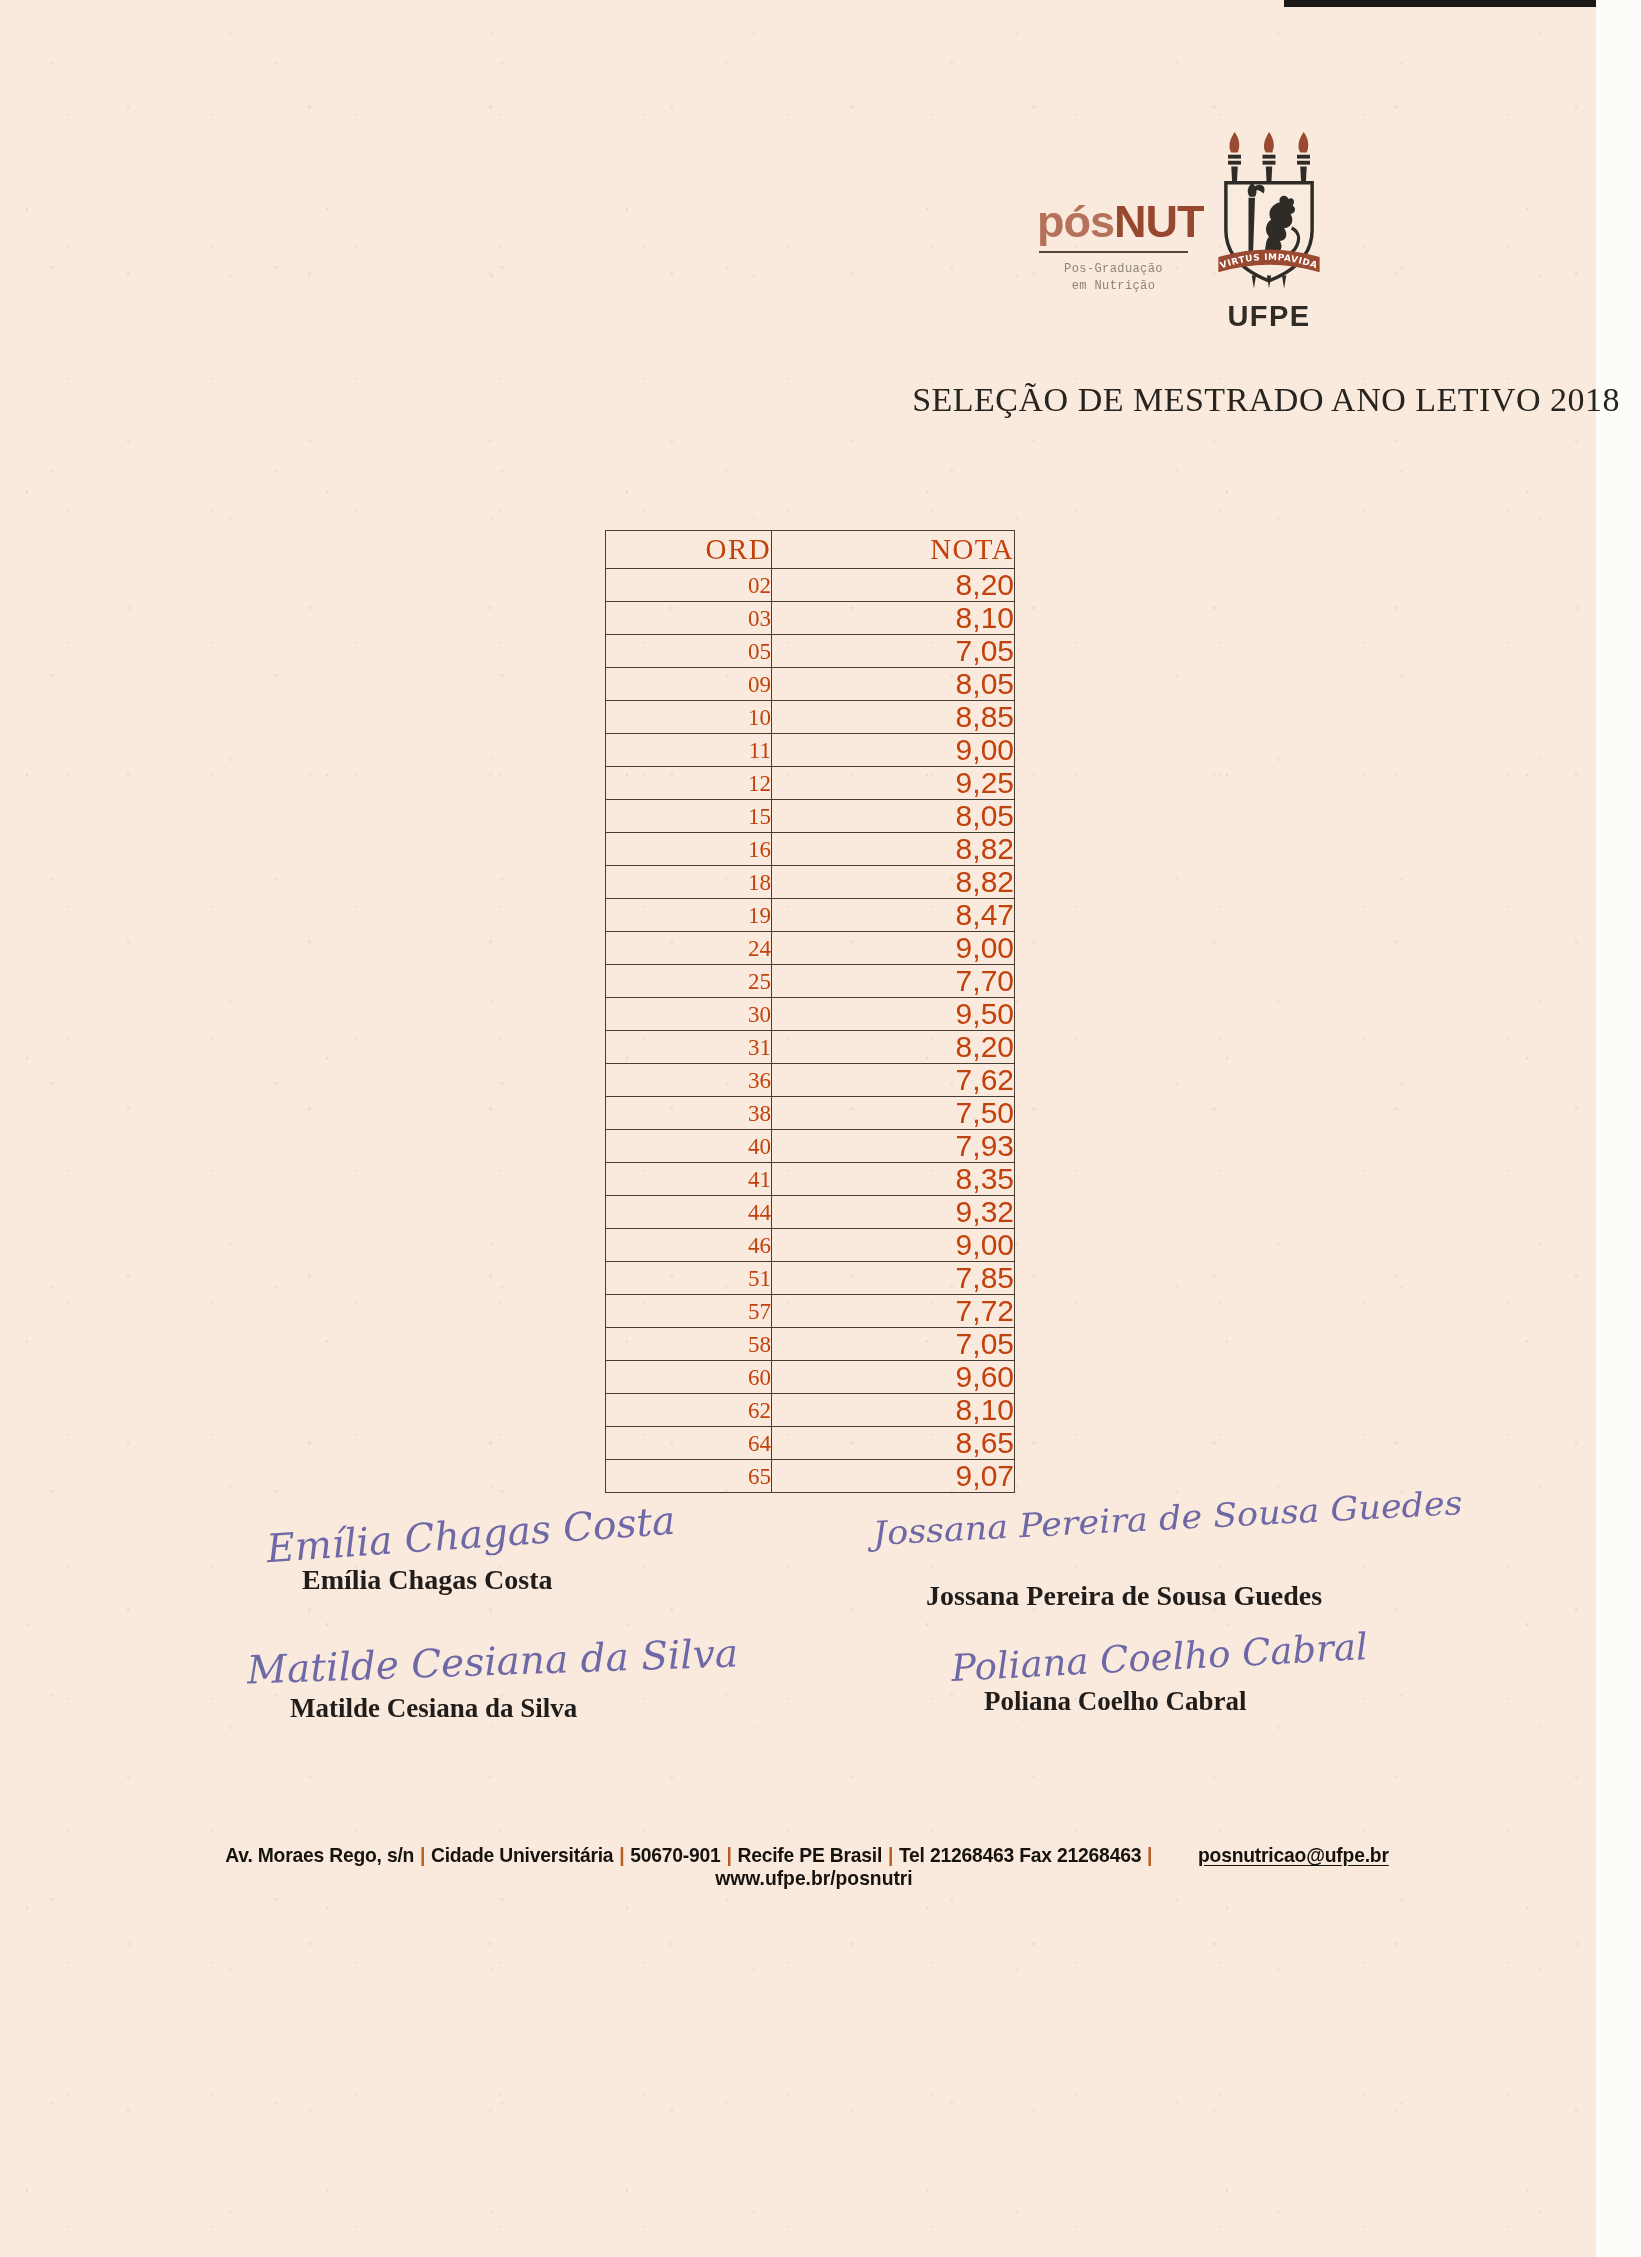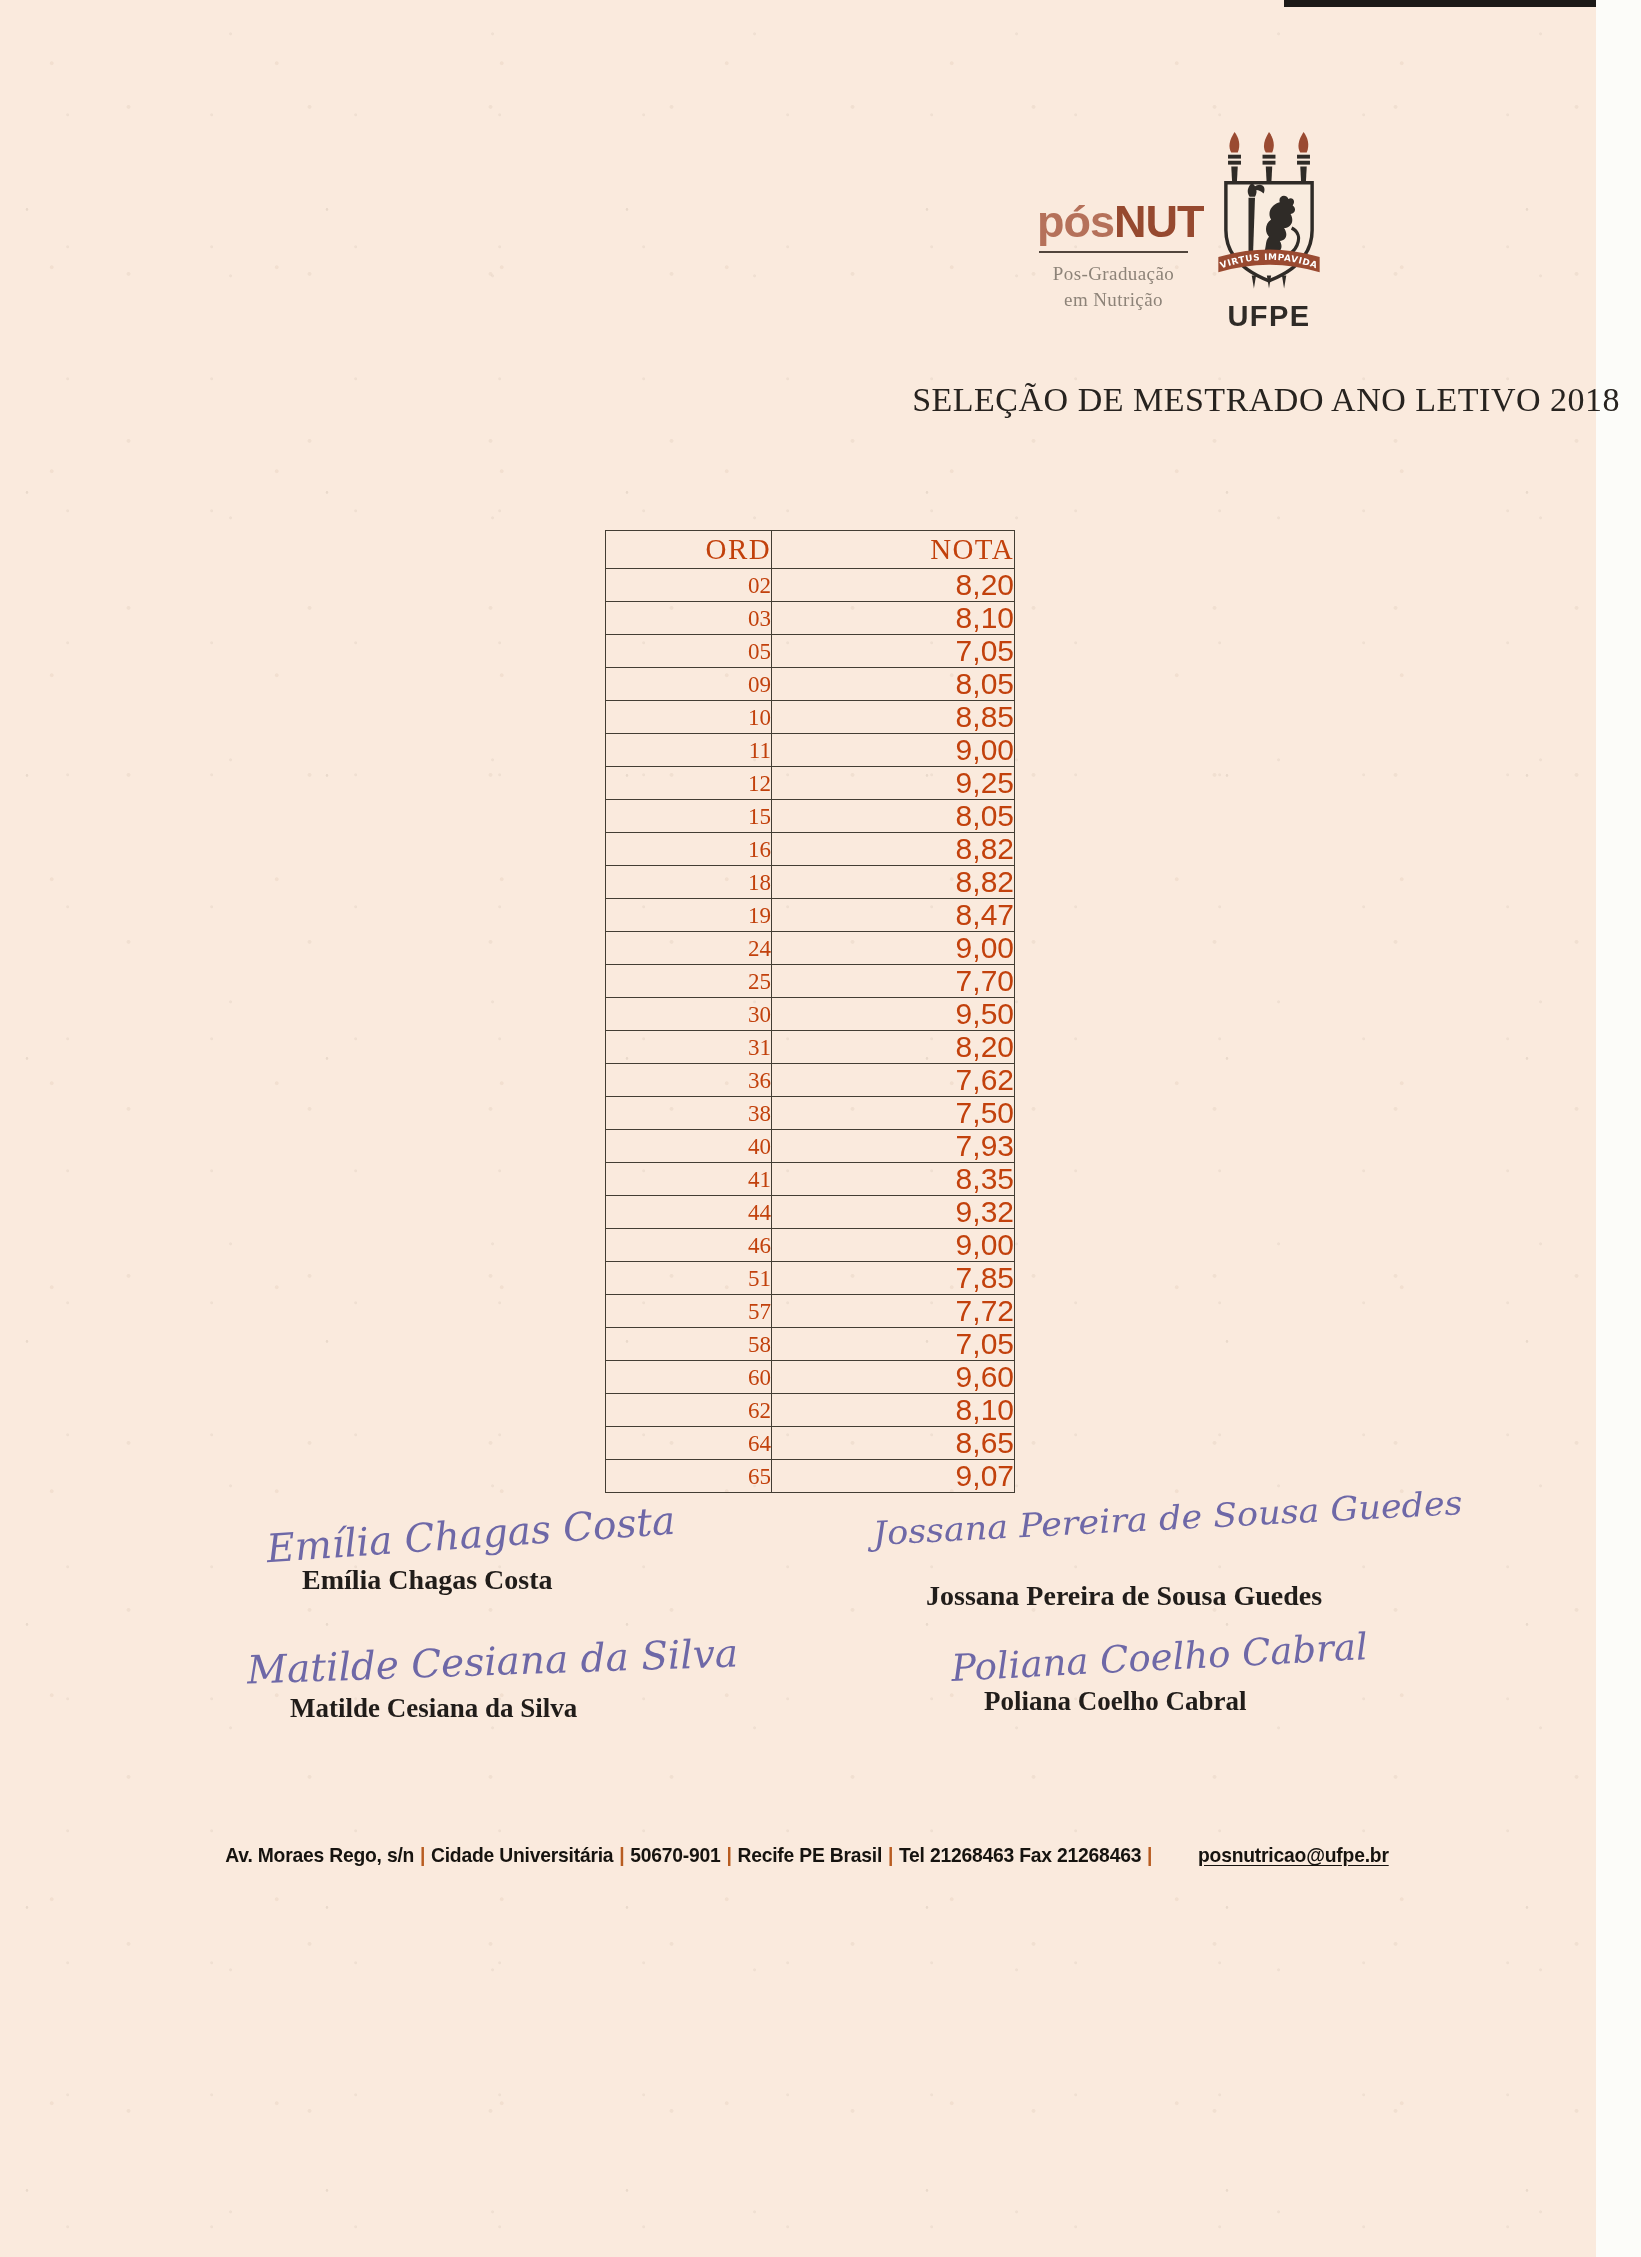--- a/index.html
+++ b/index.html
@@ -22,21 +22,21 @@
   .scan-white-edge{position:absolute;left:1596px;top:0;width:45px;height:2257px;background:#fcfcf9;}
   .scan-top-strip{position:absolute;left:1284px;top:0;width:312px;height:6.8px;background:#1c1a18;}
 
   
   .posnut{position:absolute;left:1037px;top:199px;width:153px;text-align:center;}
   .posnut-word{font-family:"Liberation Sans",sans-serif;font-size:45px;font-weight:bold;
     line-height:1;letter-spacing:-1px;white-space:nowrap;}
   .posnut-word .p1{color:var(--posnut-pos);}
   .posnut-word .p2{color:var(--posnut-nut);}
   .posnut-rule{border:0;border-top:2.9px solid #51453c;margin:6.8px 1.9px 8.7px 1.9px;}
-  .posnut-tagline{font-family:Liberation Serif, serif;font-size:19px;color:#8d8378;
+  .posnut-tagline{font-family:Liberation Mono, monospace;font-size:12px;color:#8d8378;
     line-height:1.35;letter-spacing:0.4px;}
 
   
   .crest{position:absolute;left:1211px;top:131px;width:116px;text-align:center;}
   .crest svg{display:block;margin:0 auto;}
   .crest-acronym{font-family:"Liberation Sans",sans-serif;font-size:29px;font-weight:bold;
     color:var(--crest-dark);letter-spacing:1.4px;margin-top:3px;}
 
   .doc-title{position:absolute;left:0;top:381px;width:1620px;text-align:right;
     font-size:34px;color:#27231f;letter-spacing:0.5px;}
@@ -274,14 +274,15 @@
   <div class="hand h2">Jossana Pereira de Sousa Guedes</div>
   <div class="printed n2">Jossana Pereira de Sousa Guedes</div>
 
   <div class="hand h3">Matilde Cesiana da Silva</div>
   <div class="printed n3">Matilde Cesiana da Silva</div>
 
   <div class="hand h4">Poliana Coelho Cabral</div>
   <div class="printed n4">Poliana Coelho Cabral</div>
 
   <div class="footer-line1"><span class="">Av. Moraes Rego, s/n</span><span class="sep">|</span><span class="">Cidade Universitária</span><span class="sep">|</span><span class="">50670-901</span><span class="sep">|</span><span class="">Recife PE Brasil</span><span class="sep">|</span><span class="">Tel 21268463 Fax 21268463</span><span class="sep">|</span><span class="email">posnutricao@ufpe.br</span></div>
+  <div class="footer-line2">www.ufpe.br/posnutri</div>
 </div>
 
 
 </body></html>

